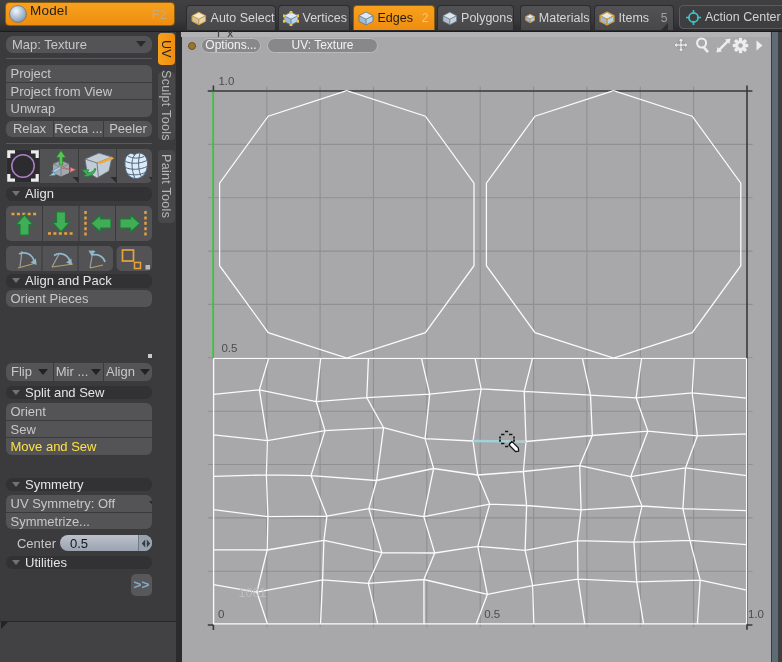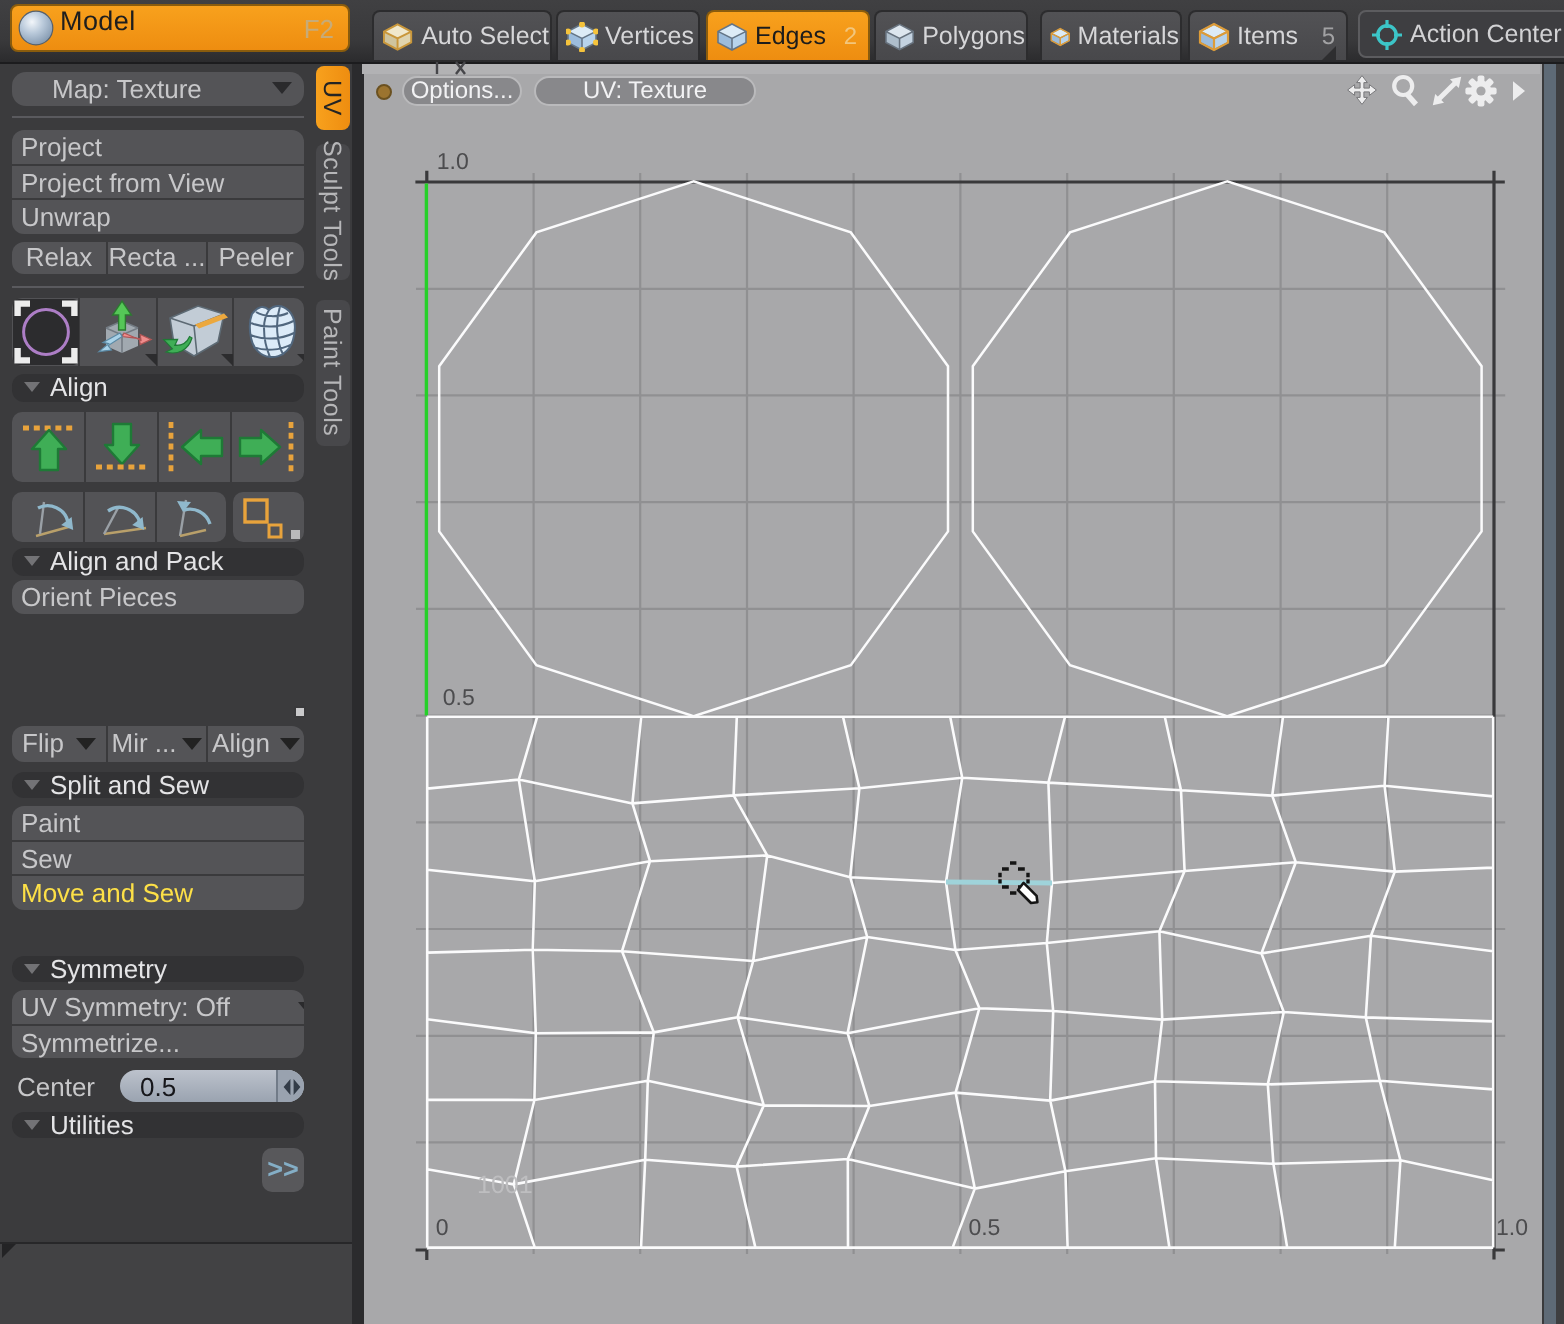--- a/index.html
+++ b/index.html
@@ -141,21 +141,21 @@
       <path d="M7 0 L7 7 L0 7z" fill="#2e2e30"></path>
     </svg></div>
 
  <div class="abs" id="acenter">
    <svg width="15" height="15" style="margin:0 4px 0 6px" viewBox="0 0 15 15">
      <circle cx="7.5" cy="7.5" r="4.6" fill="none" stroke="#3cc5c8" stroke-width="1.7"></circle>
      <path d="M7.5 0v4M7.5 11v4M0 7.5h4M11 7.5h4" stroke="#3cc5c8" stroke-width="1.6"></path>
    </svg>Action Center
  </div>
 
-<div class="row" style="top:36px;height:16.5px;border-radius:7px;padding-left:20px">Map: Texture
+<div class="row" style="top:36px;height:16.5px;border-radius:7px;padding-left:6px">Map: Texture
   <span class="darr" style="position:absolute;right:6px"></span></div>
 <div class="abs" style="left:6px;top:57.5px;width:146px;height:1px;background:#5a5a5e"></div>
 
 <div class="grp" style="top:65px">
   <div class="it">Project</div>
     <div class="it">Project from View</div>
     <div class="it">Unwrap</div>
 </div>
 
 <div class="cells" style="top:120.5px;height:16.5px">
@@ -250,32 +250,32 @@
 <div class="abs" style="left:146.5px;top:352.5px;width:4px;height:4px;background:#c9c9cb;border:1px solid #39393b"></div>
 
 <div class="cells" style="top:363px;height:17.5px">
   <div class="c" style="width:47px">Flip<span class="darr" style="margin-left:6px;border-top-color:#222"></span></div>
   <div class="c" style="width:50px">Mir ...<span class="darr" style="margin-left:3px;border-top-color:#222"></span></div>
   <div class="c" style="width:49px">Align<span class="darr" style="margin-left:5px;border-top-color:#222"></span></div>
 </div>
 
 <div class="hdr" style="top:385.5px;height:13.5px"><span class="tri"></span>Split and Sew</div>
 <div class="grp" style="top:403px">
-    <div class="it">Paint</div>
+    <div class="it">Orient</div>
   <div class="it">Sew</div>
     <div class="it dis">Move and Sew</div>
 </div>
 
 <div class="hdr" style="top:477.5px;height:13.5px"><span class="tri"></span>Symmetry</div>
 <div class="grp" style="top:495px">
   <div class="it">UV Symmetry: Off<span class="darr" style="position:absolute;left:136px"></span></div>
   <div class="it">Symmetrize...</div>
 </div>
 
-<div class="abs" style="left:0;top:536px;width:56px;text-align:center;color:#c7c7c9;font-size:13px">Center</div>
+<div class="abs" style="left:0;top:536px;width:56px;text-align:right;color:#c7c7c9;font-size:13px">Center</div>
 <div class="abs" style="left:60px;top:534.5px;width:92px;height:16.5px;border-radius:8px;
      background:linear-gradient(#bcc2cc,#9aa3b0);overflow:hidden">
   <span style="position:absolute;left:10px;top:1.5px;color:#16161a;font-size:13px">0.5</span>
   <span style="position:absolute;right:0;top:0;width:13px;height:100%;background:#99a2af;border-left:1px solid #717b88"></span>
   <svg style="position:absolute;right:1.5px;top:4px" width="10" height="9">
     <path d="M4.2 0.5 L4.2 8.5 L0.8 4.5z M5.8 0.5 L5.8 8.5 L9.2 4.5z" fill="#333c48"></path>
     </svg>
 </div>
 
 <div class="hdr" style="top:555.5px;height:13.5px"><span class="tri"></span>Utilities</div>

